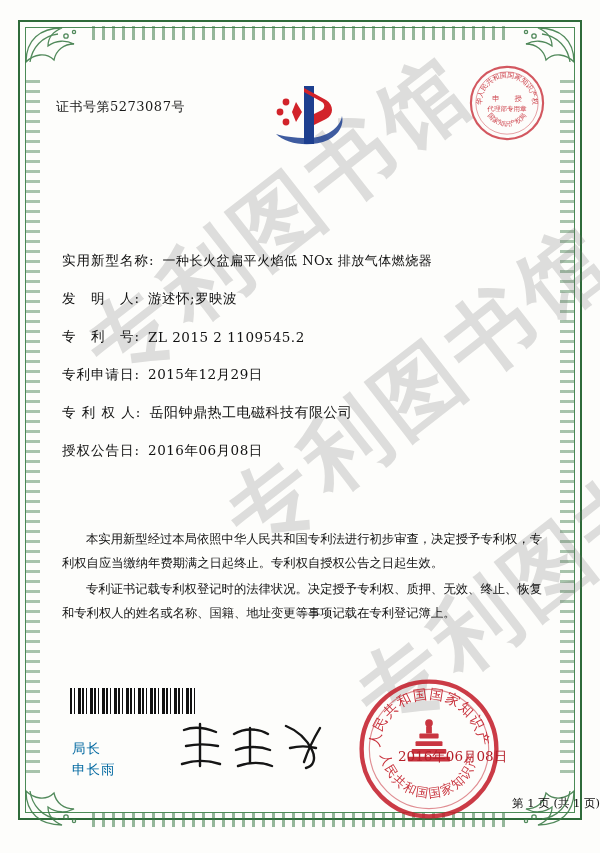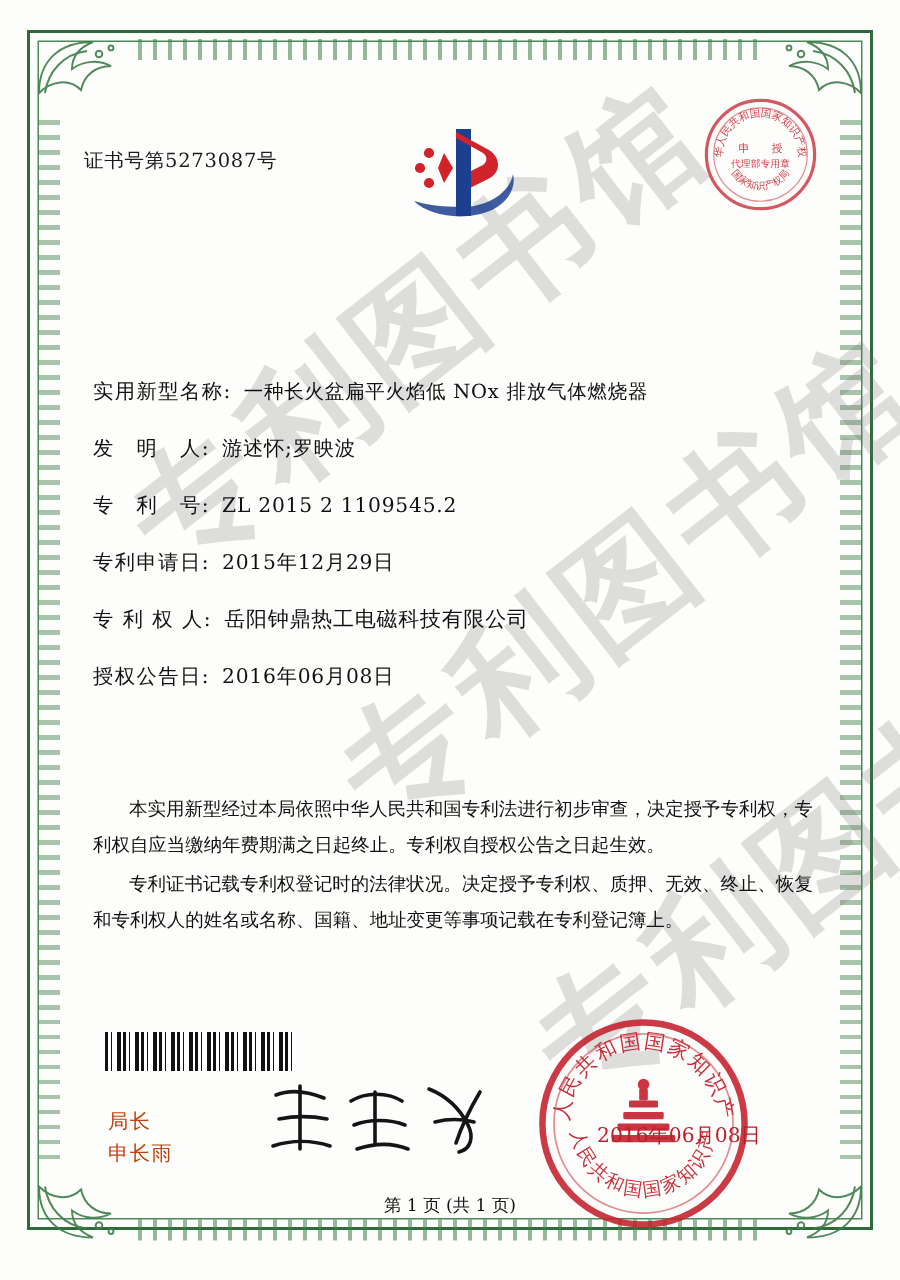--- a/index.html
+++ b/index.html
@@ -186,21 +186,21 @@
         #fff 11px, #fff 12px);
   }
 
   
   .sig-label {
     position: absolute;
     left: 72px; top: 738px;
     font-family: "DejaVu Serif", "Liberation Serif", serif;
     font-size: 13.5px;
     line-height: 1.55;
-    color: #c2410c;
+    color: #0369a1;
     letter-spacing: 1px;
     z-index: 8;
   }
   .signature {
     position: absolute;
     left: 172px; top: 716px;
     width: 160px; height: 62px;
     z-index: 8;
   }
   .signature svg { width: 100%; height: 100%; }
@@ -221,21 +221,21 @@
     font-size: 13.5px;
     color: #b5202a;
     letter-spacing: 0px;
     z-index: 10;
     white-space: nowrap;
   }
 
   .page-num {
     position: absolute;
     left: 0; right: 0; bottom: 42px;
-    text-align: center;
+    text-align: right;
     font-family: "DejaVu Serif", "Liberation Serif", serif;
     font-size: 11.5px;
     color: #111;
     z-index: 8;
   }
 </style>
 </head>
 <body>
 
 <div class="page">

